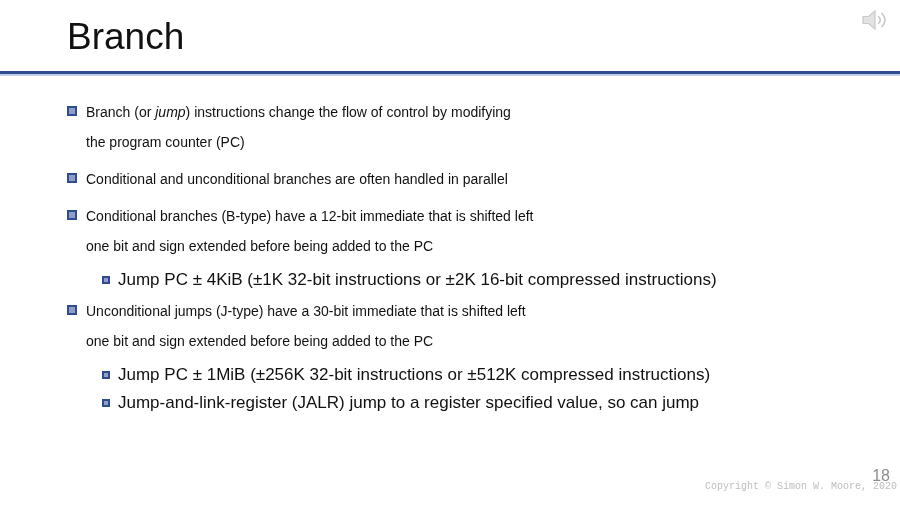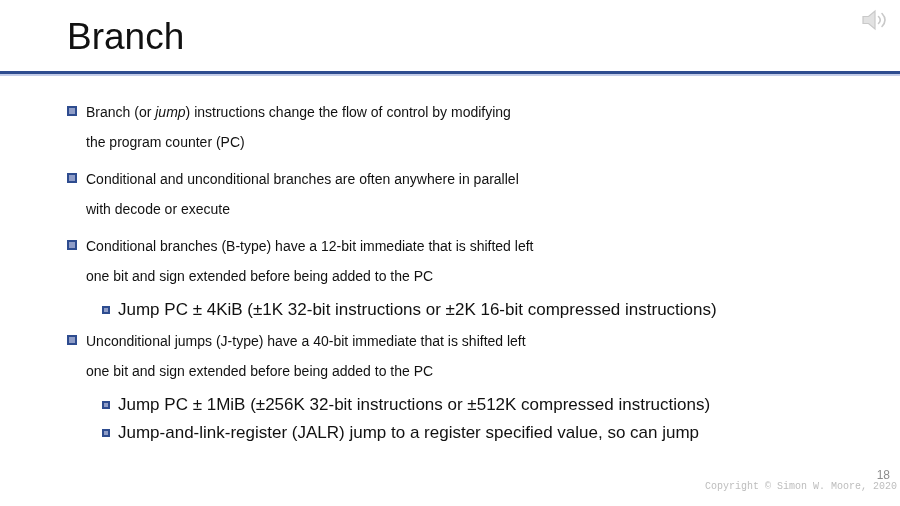--- a/index.html
+++ b/index.html
@@ -27,21 +27,21 @@
     background:var(--bullet-fill,#8F9DC7);
   }
   .m1 { width:10px; height:10px; margin:9px 9px 0 0; }
   .m2 { width:8px;  height:8px;  margin:8px 8px 0 0; }
   .t1 { font-size:14px; line-height:30px; }
   .t2 { font-size:17px; line-height:24px;text-align:center; }
   .line { display:block; white-space:nowrap; }
   .seg { white-space:pre; }
   em.seg { font-style:italic; }
   .footer { position:absolute; right:3px; bottom:4px; text-align:right; }
-  .page-number { font-size:12px; line-height:13px; color:var(--footer-gray,#8C8C8C); padding-right:7px;margin-top:20px; }
+  .page-number { font-size:16px; line-height:13px; color:var(--footer-gray,#8C8C8C); padding-right:7px;margin-top:20px; }
   .copyright { font-size:10px; line-height:10px; color:var(--copyright-gray,#BDBDBD);font-family:Liberation Mono, monospace; }
 </style>
 </head>
 <body>
 
 <div class="slide">
 
   <svg class="audio-icon" width="32" height="26" viewBox="0 0 32 26">
     <path class="cone" d="M4 9.5 h5.5 L16 4 v18 L9.5 16.5 H4 z"></path>
     <path class="wave" d="M19.5 9.5 q3.5 3.5 0 7"></path>
@@ -61,22 +61,21 @@
       <span class="marker m1"></span>
       <div class="t1">
         <span class="line"><span class="seg">Branch (or </span><em class="seg">jump</em><span class="seg">) instructions change the flow of control by modifying</span></span>
         <span class="line">the program counter (PC)</span>
       </div>
     </div>
 
     <div class="item l1">
       <span class="marker m1"></span>
       <div class="t1">
-        <span class="line">Conditional and unconditional branches are often anywhere in parallel</span>
-        <span class="line">with decode or execute</span>
+        <span class="line">Conditional and unconditional branches are often handled in parallel</span>
       </div>
     </div>
 
     <div class="item l1">
       <span class="marker m1"></span>
       <div class="t1">
         <span class="line">Conditional branches (B-type) have a 12-bit immediate that is shifted left</span>
         <span class="line">one bit and sign extended before being added to the PC</span>
       </div>
     </div>
@@ -84,21 +83,21 @@
     <div class="item l2">
       <span class="marker m2"></span>
       <div class="t2">
         <span class="line">Jump PC ± 4KiB (±1K 32-bit instructions or ±2K 16-bit compressed instructions)</span>
       </div>
     </div>
 
     <div class="item l1">
       <span class="marker m1"></span>
       <div class="t1">
-        <span class="line">Unconditional jumps (J-type) have a 40-bit immediate that is shifted left</span>
+        <span class="line">Unconditional jumps (J-type) have a 30-bit immediate that is shifted left</span>
         <span class="line">one bit and sign extended before being added to the PC</span>
       </div>
     </div>
 
     <div class="item l2">
       <span class="marker m2"></span>
       <div class="t2">
         <span class="line">Jump PC ± 1MiB (±256K 32-bit instructions or ±512K compressed instructions)</span>
       </div>
     </div>

